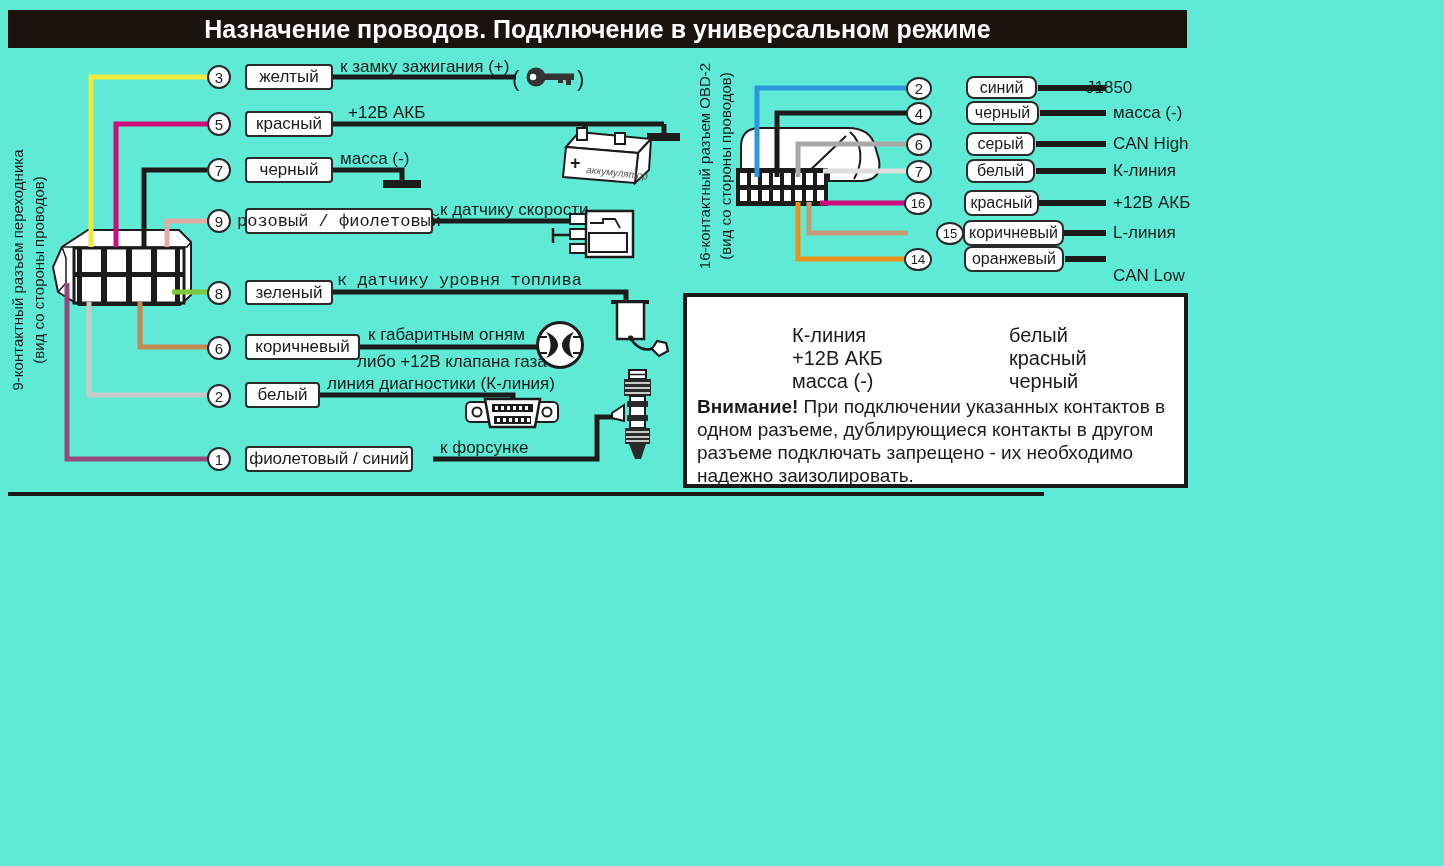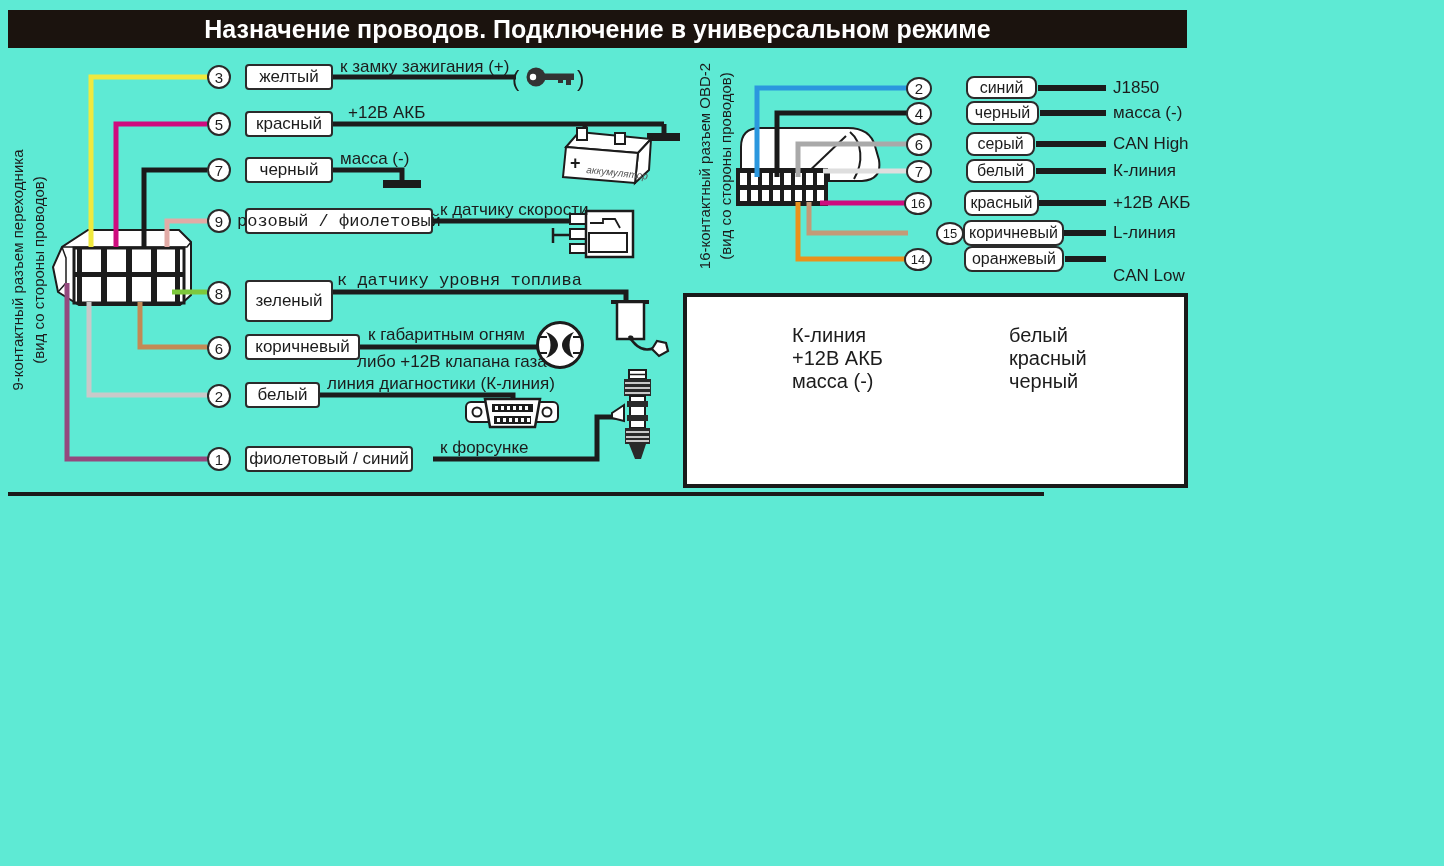--- a/index.html
+++ b/index.html
@@ -234,21 +234,21 @@
   <div class="circle" style="left:207px;top:209px;width:24px;height:24px;">9</div>
   <div class="circle" style="left:207px;top:281px;width:24px;height:24px;">8</div>
   <div class="circle" style="left:207px;top:336px;width:24px;height:24px;">6</div>
   <div class="circle" style="left:207px;top:384px;width:24px;height:24px;">2</div>
   <div class="circle" style="left:207px;top:447px;width:24px;height:24px;">1</div>
 
   <div class="wbox" style="left:245px;top:64px;width:88px;height:26px;">желтый</div>
   <div class="wbox" style="left:245px;top:111px;width:88px;height:26px;">красный</div>
   <div class="wbox" style="left:245px;top:157px;width:88px;height:26px;">черный</div>
   <div class="wbox" style="left:245px;top:208px;width:188px;height:26px;font-family:Liberation Mono, monospace;">розовый / фиолетовый</div>
-  <div class="wbox" style="left:245px;top:280px;width:88px;height:42px;">зеленый</div>
+  <div class="wbox" style="left:245px;top:280px;width:88px;height:25px;">зеленый</div>
   <div class="wbox" style="left:245px;top:334px;width:115px;height:26px;">коричневый</div>
   <div class="wbox" style="left:245px;top:382px;width:75px;height:26px;">белый</div>
   <div class="wbox" style="left:245px;top:446px;width:168px;height:26px;">фиолетовый / синий</div>
 
   <div class="fn" style="left:340px;top:57px;">к замку зажигания (+)</div>
   <div class="fn" style="left:348px;top:103px;">+12В АКБ</div>
   <div class="fn" style="left:340px;top:149px;">масса (-)</div>
   <div class="fn" style="left:440px;top:200px;">к датчику скорости</div>
   <div class="fn" style="left:337px;top:271px;font-family:Liberation Mono, monospace;">к датчику уровня топлива</div>
   <div class="fn" style="left:368px;top:325px;">к габаритным огням</div>
@@ -265,31 +265,32 @@
   <div class="circle sm" style="left:904px;top:248px;width:28px;height:23px;">14</div>
 
   <div class="wbox r" style="left:966px;top:76px;width:71px;height:23px;">синий</div>
   <div class="wbox r" style="left:966px;top:101px;width:73px;height:24px;">черный</div>
   <div class="wbox r" style="left:966px;top:132px;width:69px;height:24px;">серый</div>
   <div class="wbox r" style="left:966px;top:159px;width:69px;height:24px;">белый</div>
   <div class="wbox r" style="left:964px;top:190px;width:75px;height:26px;">красный</div>
   <div class="wbox r" style="left:963px;top:220px;width:101px;height:26px;">коричневый</div>
   <div class="wbox r" style="left:964px;top:246px;width:100px;height:26px;">оранжевый</div>
 
-  <div class="fn" style="left:1113px;top:78px;">J1850</div>
+  <div class="fn" style="left:1086px;top:78px;">J1850</div>
   <div class="fn" style="left:1113px;top:103px;">масса (-)</div>
   <div class="fn" style="left:1113px;top:134px;">CAN High</div>
   <div class="fn" style="left:1113px;top:161px;">К-линия</div>
   <div class="fn" style="left:1113px;top:193px;">+12В АКБ</div>
   <div class="fn" style="left:1113px;top:223px;">L-линия</div>
   <div class="fn" style="left:1113px;top:266px;">CAN Low</div>
 
   <div id="dupbox">
     <div class="dup-sig" style="top:27px;">К-линия</div>
     <div class="dup-col" style="top:27px;">белый</div>
     <div class="dup-sig" style="top:50px;">+12В АКБ</div>
     <div class="dup-col" style="top:50px;">красный</div>
     <div class="dup-sig" style="top:73px;">масса (-)</div>
     <div class="dup-col" style="top:73px;">черный</div>
+    <div id="dup-warning"><b>Внимание!</b><span> При подключении указанных контактов в одном разъеме, дублирующиеся контакты в другом разъеме подключать запрещено - их необходимо надежно заизолировать.</span></div>
   </div>
 
   <div id="bottomline"></div>
 </div>
 
 </body></html>

